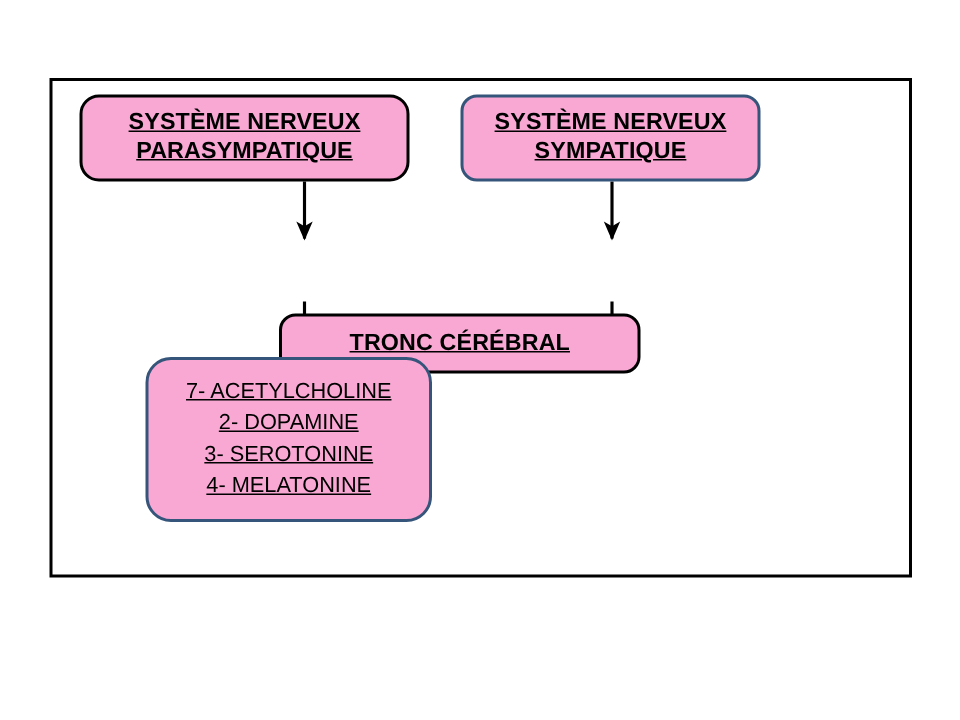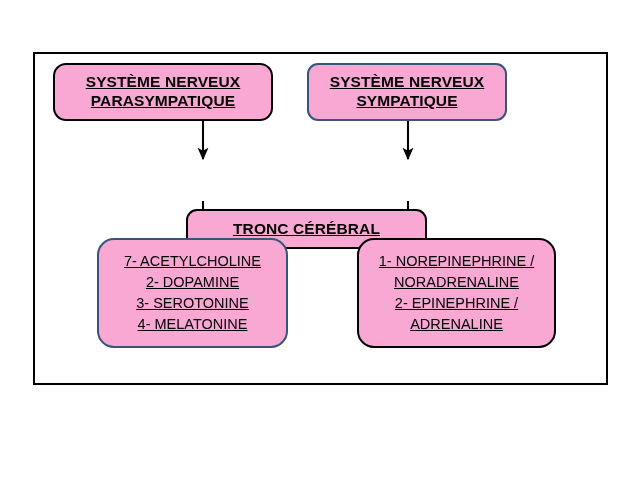--- a/index.html
+++ b/index.html
@@ -127,20 +127,14 @@
     <span class="nowrap">TRONC CÉRÉBRAL</span>
   </div>
 
   <div class="node leaf blue" id="box-parasympathetic-transmitters">
     <span class="nowrap">7- ACETYLCHOLINE
 2-   DOPAMINE
 3- SEROTONINE
 4- MELATONINE</span>
   </div>
 
-  <div class="node leaf black" id="box-sympathetic-transmitters">
-    <span class="nowrap">1- NOREPINEPHRINE /
-NORADRENALINE
-2-  EPINEPHRINE /
-ADRENALINE</span>
-  </div>
 
 </div>
 
 </body></html>

